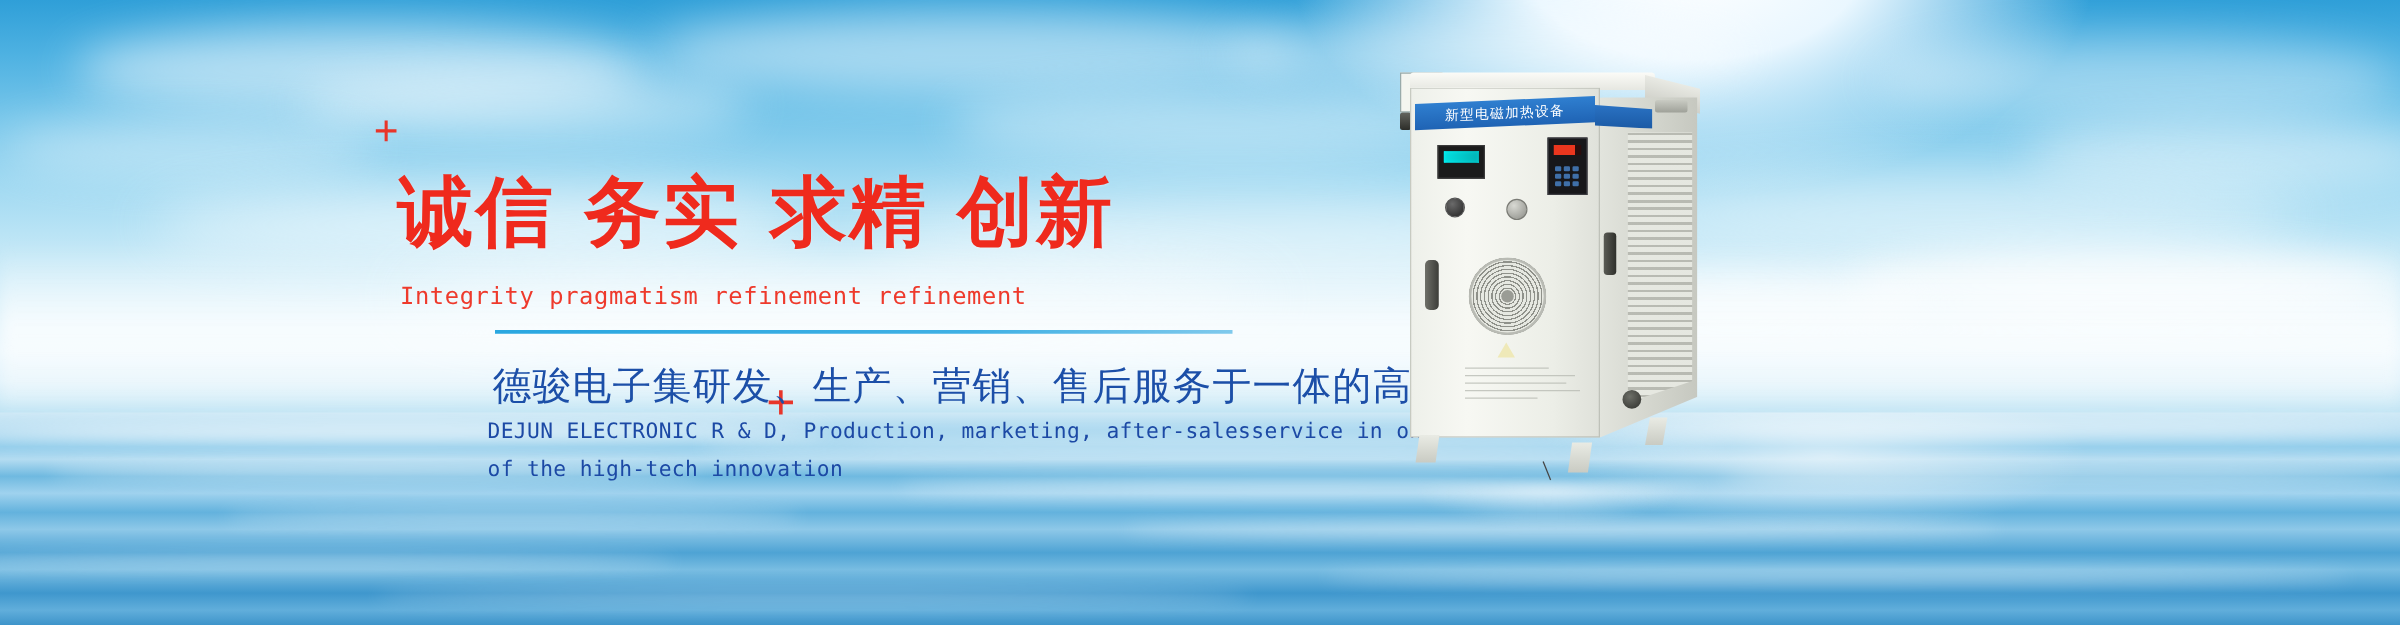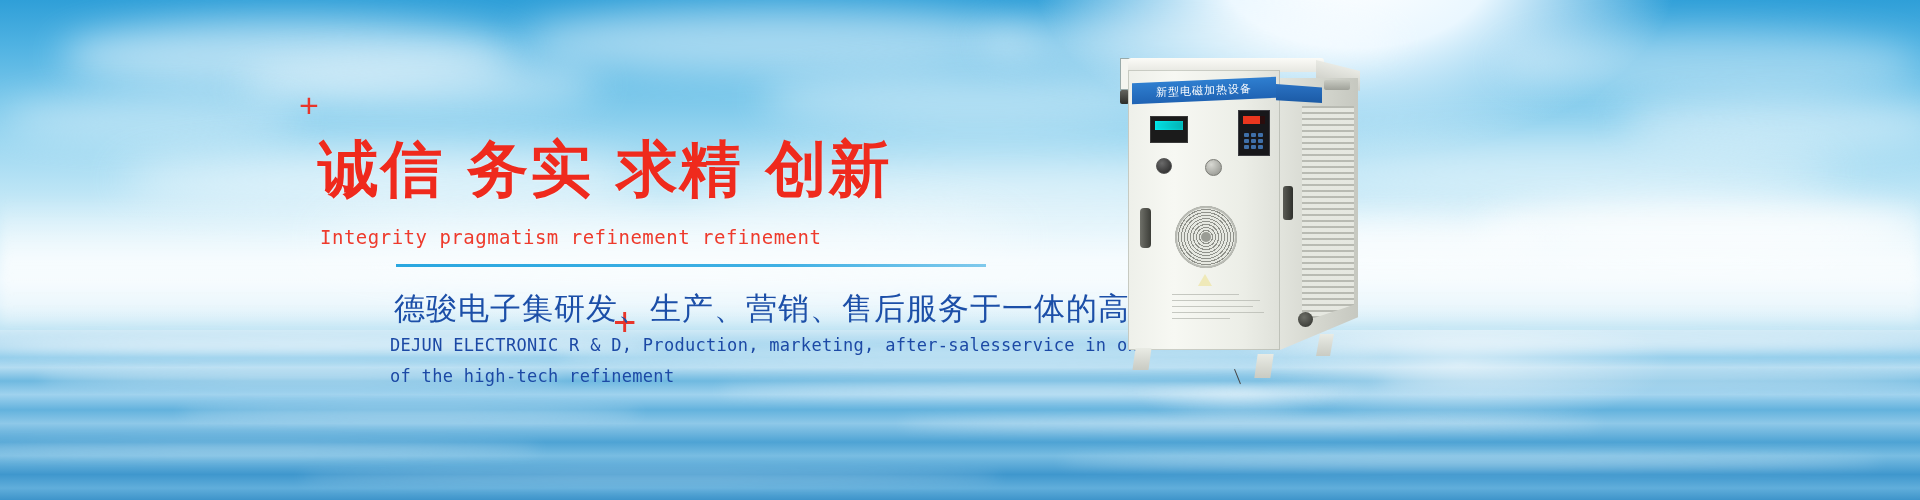--- a/index.html
+++ b/index.html
@@ -265,21 +265,21 @@
   <div class="headline">诚信 务实 求精 创新</div>
 
   <div class="sub-en">Integrity  pragmatism  refinement  refinement</div>
 
   <div class="divider"></div>
 
   <div class="zh-line">德骏电子集研发、生产、营销、售后服务于一体的高新科技企业</div>
 
   <div class="en-para">
     <div>DEJUN ELECTRONIC R &amp; D, Production, marketing, after-salesservice in one</div>
-    <div>of the high-tech refinement</div>
+    <div>of the high-tech innovation</div>
   </div>
 
   <div class="machine">
     <div class="m-top"></div>
     <div class="m-top-right"></div>
     <div class="m-side"></div>
     <div class="vents"></div>
     <div class="side-vent-top"></div>
     <div class="m-front"></div>
     <div class="m-label-side"></div>

